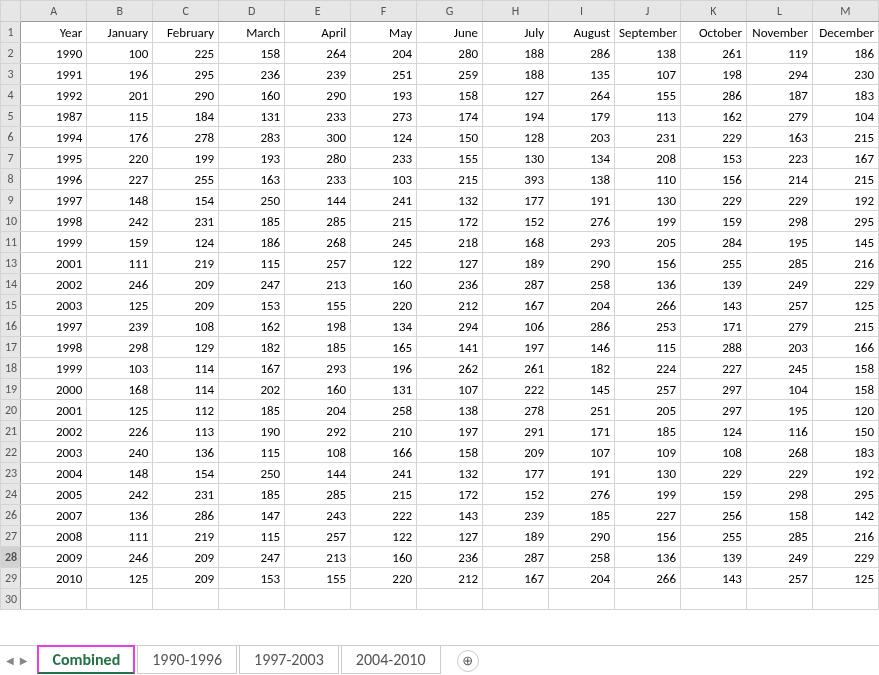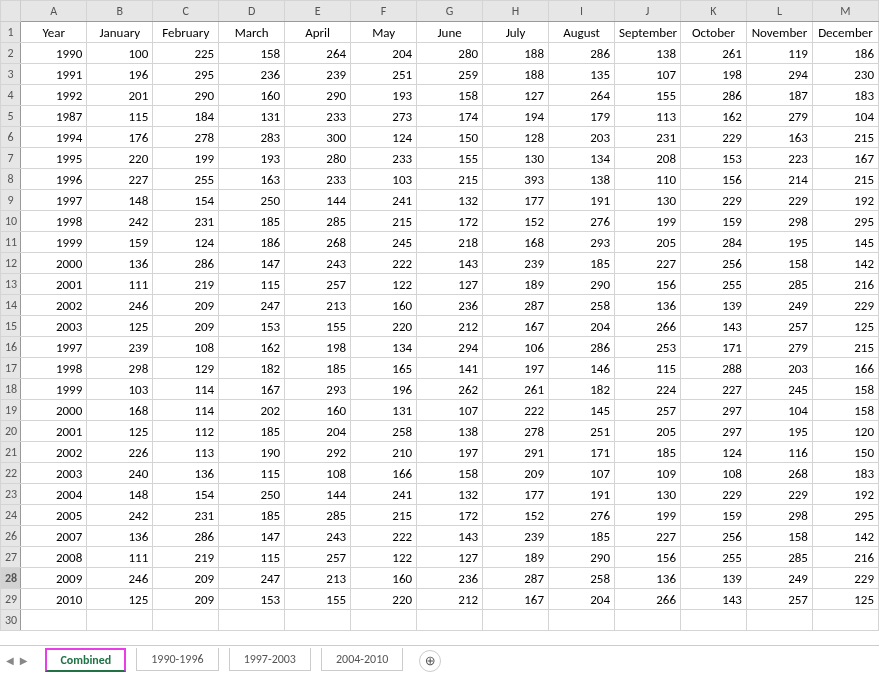--- a/index.html
+++ b/index.html
@@ -6,26 +6,26 @@
 body { font-family: Calibri, Arial, sans-serif; font-size: 13px; background: #fff; color: #333; width: 879px; }
 .sheet-container { width: 879px; height: 675px; display: flex; flex-direction: column; overflow: hidden; }
 .grid-area { flex: 1; overflow: hidden; }
 table { border-collapse: collapse; width: 100%; table-layout: fixed; }
 th, td { border: 1px solid #d4d4d4; padding: 0 4px; height: 21px; white-space: nowrap; overflow: hidden; text-overflow: clip; }
 th.corner { width: 20px; background: #e6e6e6; border-right: 1px solid #ccc; border-bottom: 1px solid #ccc; }
 th.col-head { width: 65px; background: #e6e6e6; text-align: center; font-weight: normal; color: #555; font-size: 12px; border-bottom: 1px solid #999; }
 th.row-head { width: 20px; background: #e6e6e6; text-align: center; font-weight: normal; color: #555; font-size: 12px; border-right: 1px solid #999; }
 th.row-head.sel { background: #d2d2d2; font-weight: bold; }
 td.cell { text-align: right; color: #000; }
-td.cell.header-row { text-align: center; font-weight: normal; }
+td.cell.header-row { text-align: right; font-weight: normal; }
 .tab-strip { height: 30px; border-top: 1px solid #ccc; display: flex; align-items: center; padding: 0 6px; background: #fff; }
 .nav-arrows { display: flex; gap: 6px; margin-right: 10px; color: #888; font-size: 10px; }
 .nav-arrow { cursor: default; }
 .tabs { display: flex; align-items: center; gap: 2px; }
-.tab { padding: 4px 14px; border: 1px solid #ccc; border-top: none; background: #fff; font-size: 12px; color: #555; cursor: pointer; position: relative; top: -1px; margin-left: 8px; }
+.tab { padding: 4px 14px; border: 1px solid #ccc; border-top: none; background: #fff; font-size: 16px; color: #555; cursor: pointer; position: relative; top: -1px; }
 .tab.highlight-box { border: 2px solid #e83ee8; padding: 3px 13px; }
 .tab.active { color: #217346; font-weight: bold; border-bottom: 2px solid #217346; background: #fff; }
 .add-tab { width: 22px; height: 22px; border: 1px solid #ccc; border-radius: 50%; display: flex; align-items: center; justify-content: center; margin-left: 16px; color: #555; font-size: 13px; cursor: pointer; }
 .scroll-spacer { flex: 1; }
 </style>
 </head>
 <body>
 
 <div class="sheet-container">
   <div class="grid-area">
@@ -219,36 +219,20 @@
             <td class="cell">245</td>
             <td class="cell">218</td>
             <td class="cell">168</td>
             <td class="cell">293</td>
             <td class="cell">205</td>
             <td class="cell">284</td>
             <td class="cell">195</td>
             <td class="cell">145</td>
           </tr>
           <tr>
-            <th class="row-head">12</th>
-            <td class="cell">2000</td>
-            <td class="cell">136</td>
-            <td class="cell">286</td>
-            <td class="cell">147</td>
-            <td class="cell">243</td>
-            <td class="cell">222</td>
-            <td class="cell">143</td>
-            <td class="cell">239</td>
-            <td class="cell">185</td>
-            <td class="cell">227</td>
-            <td class="cell">256</td>
-            <td class="cell">158</td>
-            <td class="cell">142</td>
-          </tr>
-          <tr>
             <th class="row-head">13</th>
             <td class="cell">2001</td>
             <td class="cell">111</td>
             <td class="cell">219</td>
             <td class="cell">115</td>
             <td class="cell">257</td>
             <td class="cell">122</td>
             <td class="cell">127</td>
             <td class="cell">189</td>
             <td class="cell">290</td>

